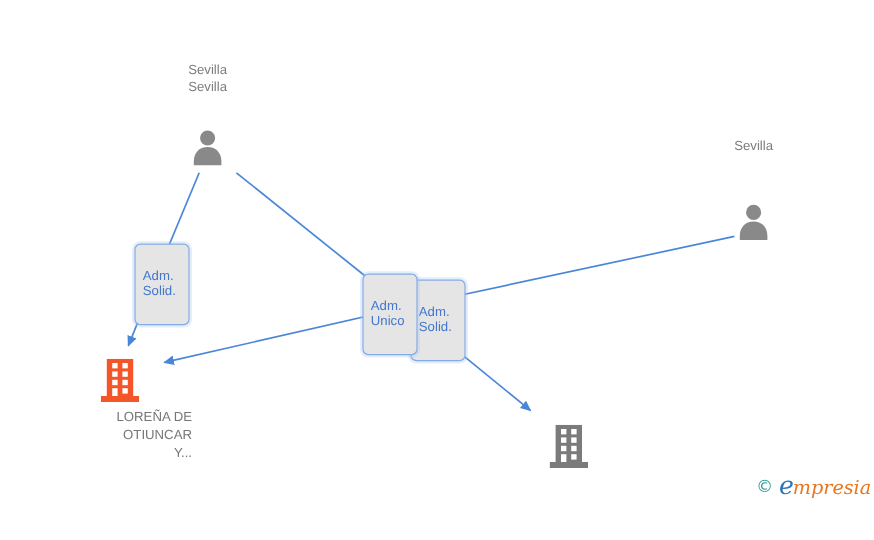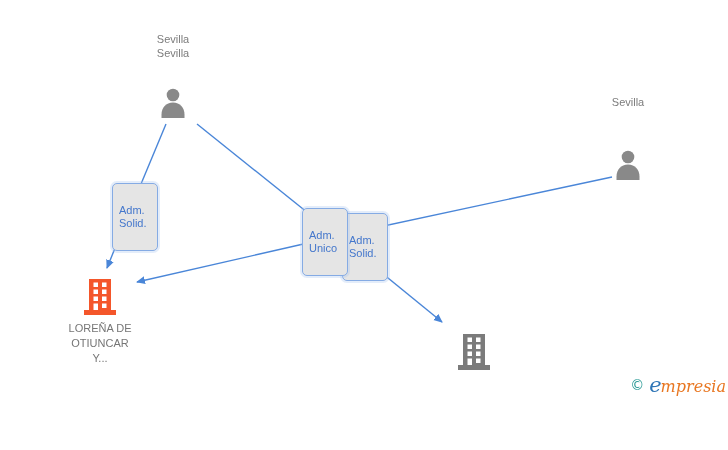--- a/index.html
+++ b/index.html
@@ -1,18 +1,19 @@
 <!DOCTYPE html>
 <html><head>
 <meta charset="utf-8">
 <style>
   html,body{margin:0;padding:0;background:#fff;}
   .canvas{
     position:relative;width:728px;height:400px;background:#ffffff;overflow:hidden;
     font-family:"Liberation Sans","DejaVu Sans",sans-serif;
+    margin-top:20px;
   }
   .edges{position:absolute;left:0;top:0;width:728px;height:450px;}
   .edges line{stroke:#4a86d8;stroke-width:1.4;}
   .node-label{
     position:absolute;text-align:center;color:#7c7c7c;font-size:11px;line-height:14px;
   }
   .company-label{line-height:15px;color:#767676;}
   .node-icon{position:absolute;}
   .edge-label{
     position:absolute;background:#e5e5e5;border:1px solid #85abe4;border-radius:5px;
@@ -69,21 +70,21 @@
     <rect x="5" y="0" width="22" height="31" fill="#f4562a"></rect>
     <rect x="9.5" y="3.5" width="4.5" height="4.5" fill="#fff"></rect>
     <rect x="18" y="3.5" width="4.5" height="4.5" fill="#fff"></rect>
     <rect x="9.5" y="10.5" width="4.5" height="4.5" fill="#fff"></rect>
     <rect x="18" y="10.5" width="4.5" height="4.5" fill="#fff"></rect>
     <rect x="9.5" y="17.5" width="4.5" height="4.5" fill="#fff"></rect>
     <rect x="18" y="17.5" width="4.5" height="4.5" fill="#fff"></rect>
     <rect x="18" y="24.5" width="4.5" height="4.5" fill="#fff"></rect>
     <rect x="9.5" y="24.5" width="4.5" height="6.5" fill="#fff"></rect>
   </svg>
-  <div class="node-label company-label" style="left:40px;top:321px;width:120px;">
+  <div class="node-label company-label" style="left:40px;top:321px;width:120px;text-align:right;">
     <span style="display:block">LOREÑA DE</span>
     <span style="display:block">OTIUNCAR</span>
     <span style="display:block">Y...</span>
   </div>
 
   <svg class="node-icon" style="left:458px;top:334px;" width="32" height="36" viewBox="0 0 32 36">
     <rect x="0" y="31" width="32" height="5" fill="#7b7b7b"></rect>
     <rect x="5" y="0" width="22" height="31" fill="#7b7b7b"></rect>
     <rect x="9.5" y="3.5" width="4.5" height="4.5" fill="#fff"></rect>
     <rect x="18" y="3.5" width="4.5" height="4.5" fill="#fff"></rect>

